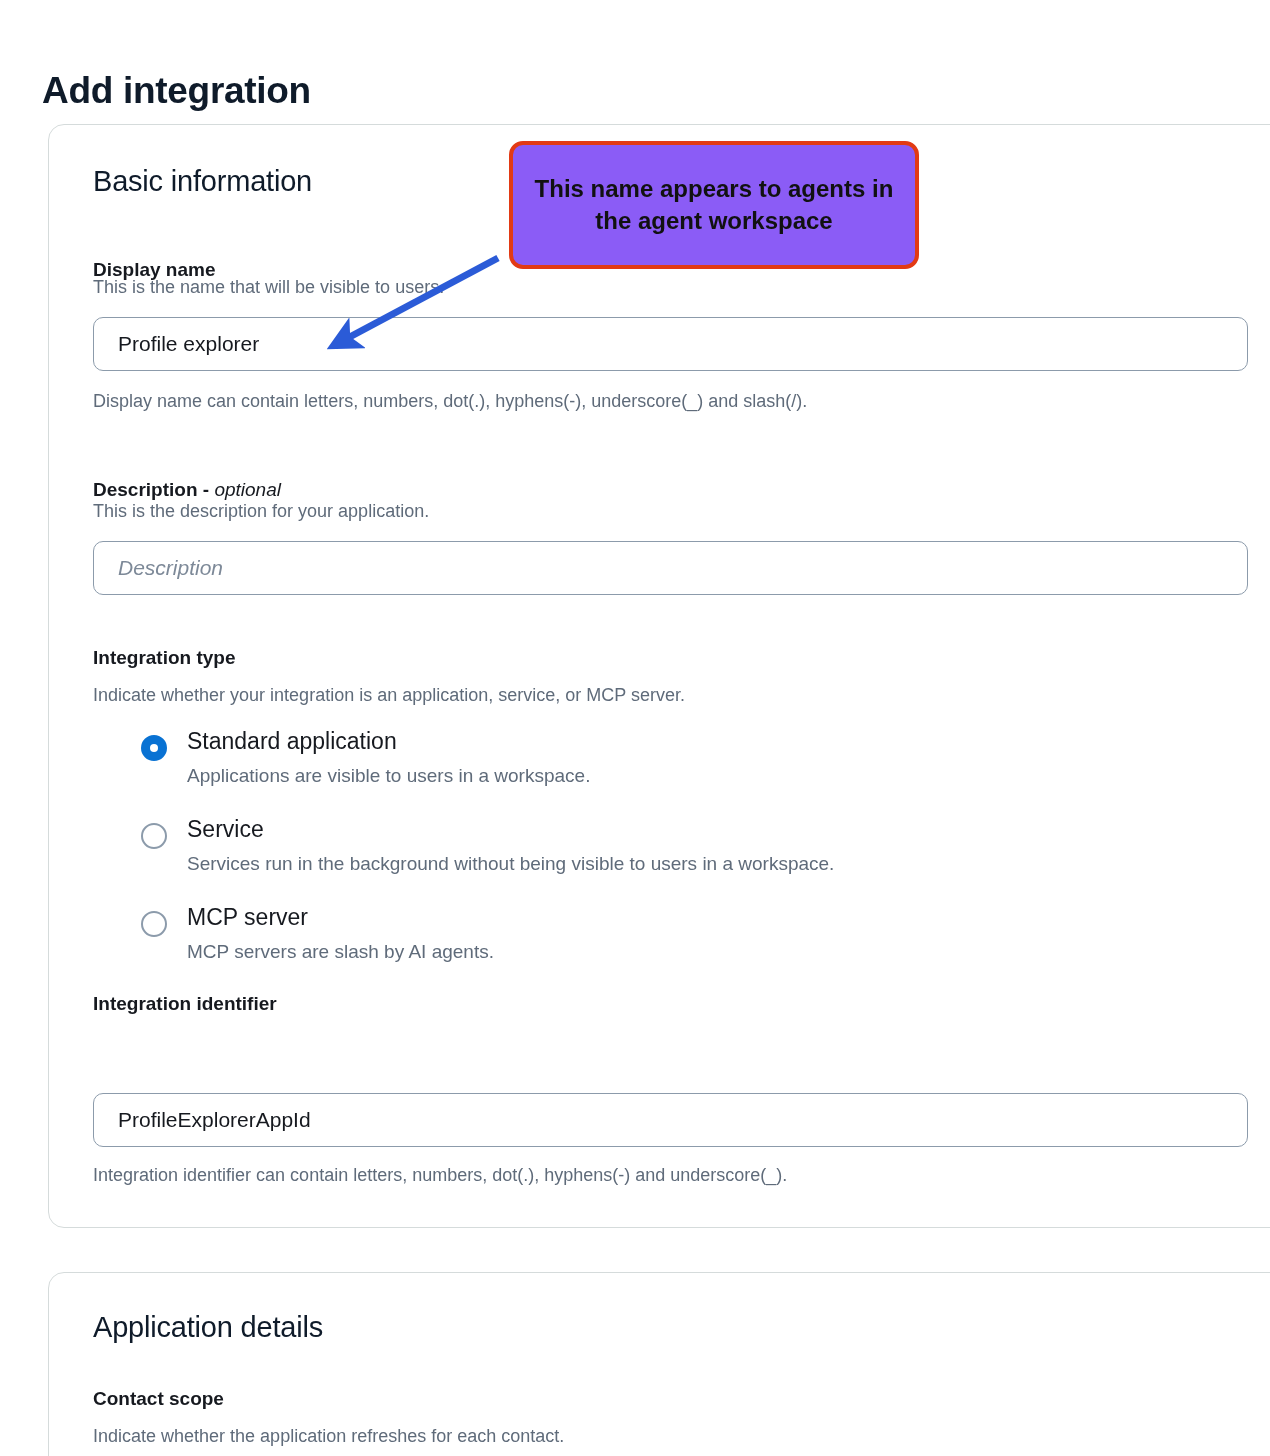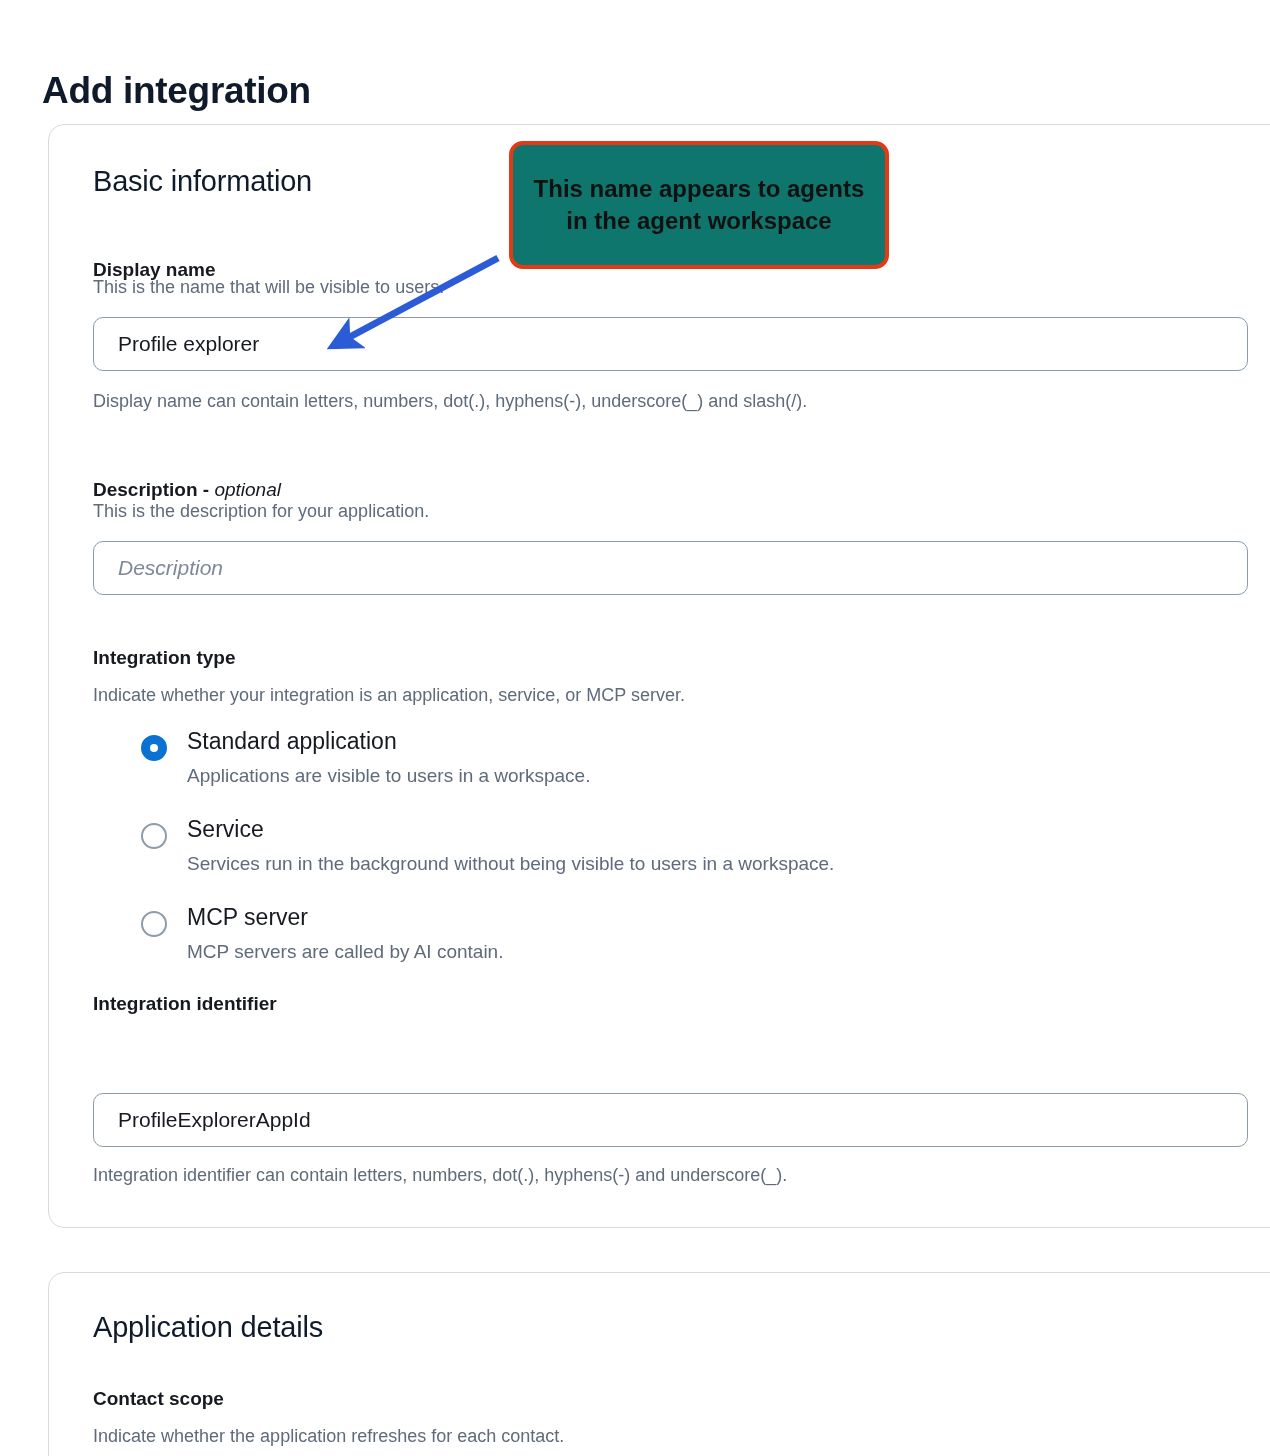--- a/index.html
+++ b/index.html
@@ -136,25 +136,25 @@
     font-size: 19px;
     color: #5f6b7a;
     white-space: nowrap;
   }
 
   
   .callout {
     position: absolute;
     left: 509px;
     top: 141px;
-    width: 380px;
+    width: 410px;
     height: 128px;
     border: 4px solid #e23a14;
     border-radius: 14px;
-    background: #0f766e;
+    background: #8b5cf6;
     display: flex;
     align-items: center;
     justify-content: center;
     text-align: center;
     padding: 6px 14px;
     z-index: 20;
   }
   .callout-text {
     font-size: 24px;
     font-weight: bold;
@@ -206,21 +206,21 @@
 
     <div class="radio-row" style="top:696px;">
       <span class="radio-outer"></span>
       <span class="radio-label">Service</span>
       <span class="radio-sub">Services run in the background without being visible to users in a workspace.</span>
     </div>
 
     <div class="radio-row" style="top:784px;">
       <span class="radio-outer"></span>
       <span class="radio-label">MCP server</span>
-      <span class="radio-sub">MCP servers are called by AI contain.</span>
+      <span class="radio-sub">MCP servers are slash by AI agents.</span>
     </div>
 
     <div style="position:absolute; left:44px; top:868px;" class="field-label">Integration identifier</div>
     <div style="position:absolute; left:44px; top:968px;">
       <input class="text-input" type="text" value="ProfileExplorerAppId" style="">
     </div>
     <div style="position:absolute; left:44px; top:1040px;" class="hint">Integration identifier can contain letters, numbers, dot(.), hyphens(-) and underscore(_).</div>
   </div>
 
   <div class="card card-appdetails">

